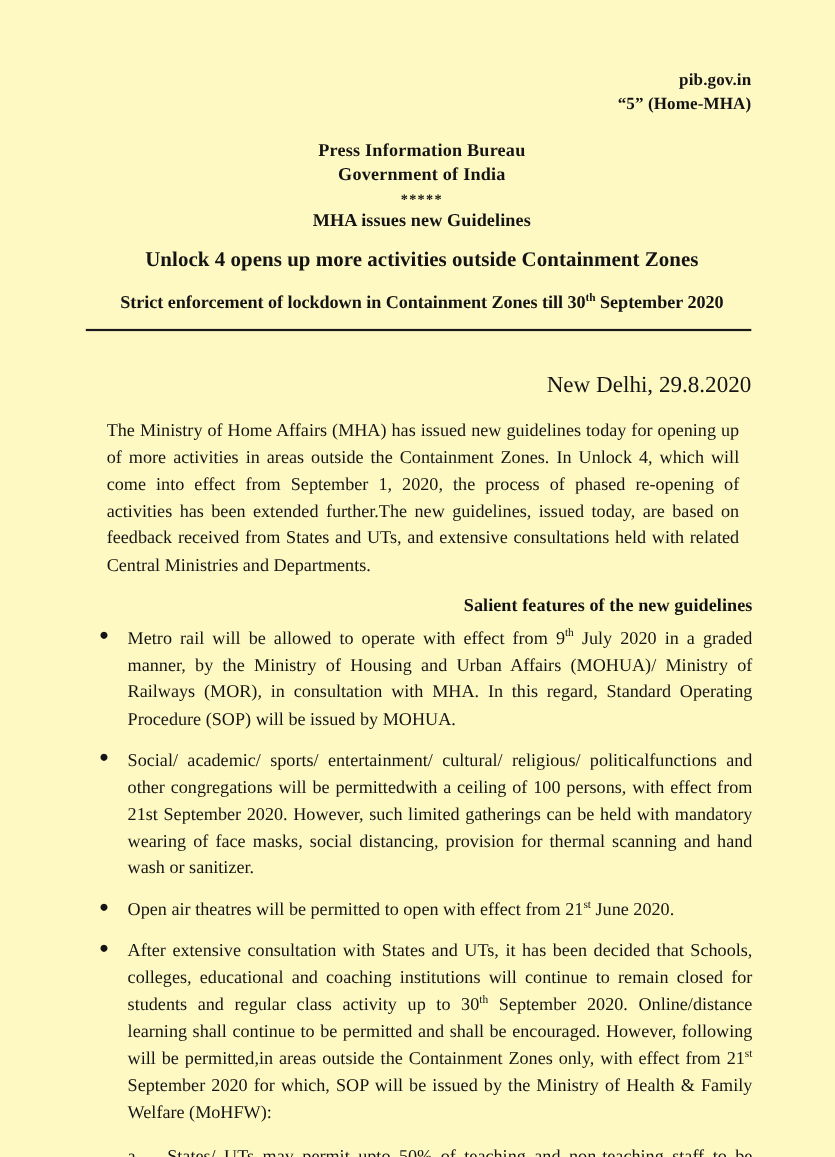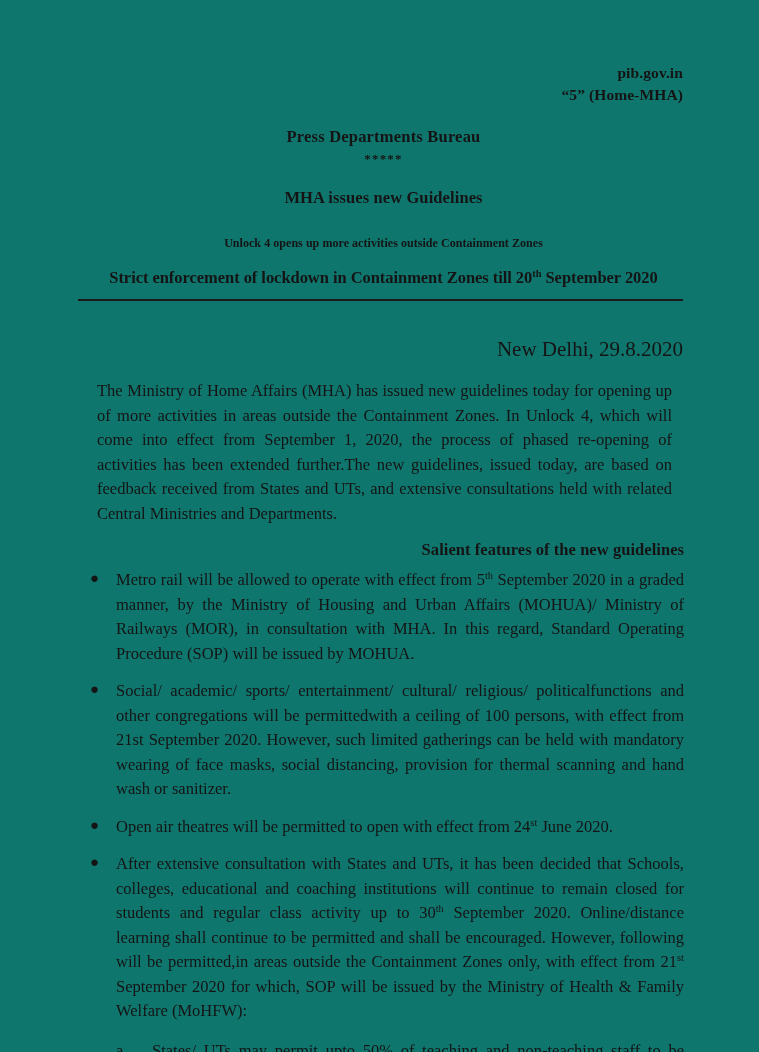--- a/index.html
+++ b/index.html
@@ -12,21 +12,21 @@
     width: 759px;
     height: 1052px;
     font-family: "Liberation Serif", "DejaVu Serif", serif;
     color: #141414;
     -webkit-font-smoothing: antialiased;
   }
   .page {
     position: relative;
     width: 759px;
     height: 1052px;
-    background: #0f766e;
+    background: #fef9c3;
     box-sizing: border-box;
     padding: 12px;
     overflow: hidden;
   }
 
   
   .doc-stamp {
     position: absolute;
     top: 62px;
     right: 76px;
@@ -55,27 +55,26 @@
   .asterisks {
     font-weight: bold;
     font-size: 13px;
     letter-spacing: 1.2px;
     line-height: 1.5;
     margin-top: 1px;
   }
   .headline-main {
     font-weight: bold;
     font-size: 16.5px;
-    margin-top: 20px;
     letter-spacing: 0.1px;
   }
   .headline-sub {
     font-weight: bold;
-    font-size: 12px;
-    margin-top: 28px;
+    font-size: 19px;
+    margin-top: 16px;
     letter-spacing: 0.05px;
   }
   .headline-sub2 {
     font-weight: bold;
     font-size: 16.5px;
     margin-top: 15px;
     line-height: 1.42;
     letter-spacing: -0.05px;
   }
 
@@ -180,54 +179,55 @@
 <body>
 
 <div class="page">
 
   <div class="doc-stamp">
     <span class="line">pib.gov.in</span>
     <span class="line">“5” (Home-MHA)</span>
   </div>
 
   <div class="masthead">
-    <div class="org-line">Press Departments Bureau</div>
+    <div class="org-line">Press Information Bureau</div>
+    <div class="org-line">Government of India</div>
     <div class="asterisks">*****</div>
     <div class="headline-main">MHA issues new Guidelines</div>
     <div class="headline-sub">Unlock 4 opens up more activities outside Containment Zones</div>
     <div class="headline-sub2">
-      <span>Strict enforcement of lockdown in Containment Zones till 20</span><sup>th</sup><span> September 2020</span>
+      <span>Strict enforcement of lockdown in Containment Zones till 30</span><sup>th</sup><span> September 2020</span>
     </div>
   </div>
 
   <div class="rule"></div>
 
   <div class="dateline">New Delhi, 29.8.2020</div>
 
   <div class="body-block">
 
     <p class="intro">The Ministry of Home Affairs (MHA) has issued new guidelines today for opening up of more activities in areas outside the Containment Zones. In Unlock 4, which will come into effect from September 1, 2020, the process of phased re-opening of activities has been extended further.The new guidelines, issued today, are based on feedback received from States and UTs, and extensive consultations held with related Central Ministries and Departments.</p>
 
     <h2 class="salient">Salient features of the new guidelines</h2>
 
     <ul class="bullets">
 
       <li>
         <span class="bullet-mark">●</span>
-        <span>Metro rail will be allowed to operate with effect from 5</span><sup>th</sup><span> September 2020 in a graded manner, by the Ministry of Housing and Urban Affairs (MOHUA)/ Ministry of Railways (MOR), in consultation with MHA. In this regard, Standard Operating Procedure (SOP) will be issued by MOHUA.</span>
+        <span>Metro rail will be allowed to operate with effect from 9</span><sup>th</sup><span> July 2020 in a graded manner, by the Ministry of Housing and Urban Affairs (MOHUA)/ Ministry of Railways (MOR), in consultation with MHA. In this regard, Standard Operating Procedure (SOP) will be issued by MOHUA.</span>
       </li>
 
       <li>
         <span class="bullet-mark">●</span>
         <span>Social/ academic/ sports/ entertainment/ cultural/ religious/ politicalfunctions and other congregations will be permittedwith a ceiling of 100 persons, with effect from 21st September 2020. However, such limited gatherings can be held with mandatory wearing of face masks, social distancing, provision for thermal scanning and hand wash or sanitizer.</span>
       </li>
 
       <li>
         <span class="bullet-mark">●</span>
-        <span>Open air theatres will be permitted to open with effect from 24</span><sup>st</sup><span> June 2020.</span>
+        <span>Open air theatres will be permitted to open with effect from 21</span><sup>st</sup><span> June 2020.</span>
       </li>
 
       <li>
         <span class="bullet-mark">●</span>
         <span>After extensive consultation with States and UTs, it has been decided that Schools, colleges, educational and coaching institutions will continue to remain closed for students and regular class activity up to 30</span><sup>th</sup><span> September 2020. Online/distance learning shall continue to be permitted and shall be encouraged. However, following will be permitted,in areas outside the Containment Zones only, with effect from 21</span><sup>st</sup><span> September 2020 for which, SOP will be issued by the Ministry of Health &amp; Family Welfare (MoHFW):</span>
 
         <ol class="sublist">
           <li>
             <span class="item-marker">a.</span>
             <span>States/ UTs may permit </span><span class="spellerr">upto</span><span> 50% of teaching and non-teaching staff to be called to the schools at a time for online teaching/ tele- counselling and related work.</span>

